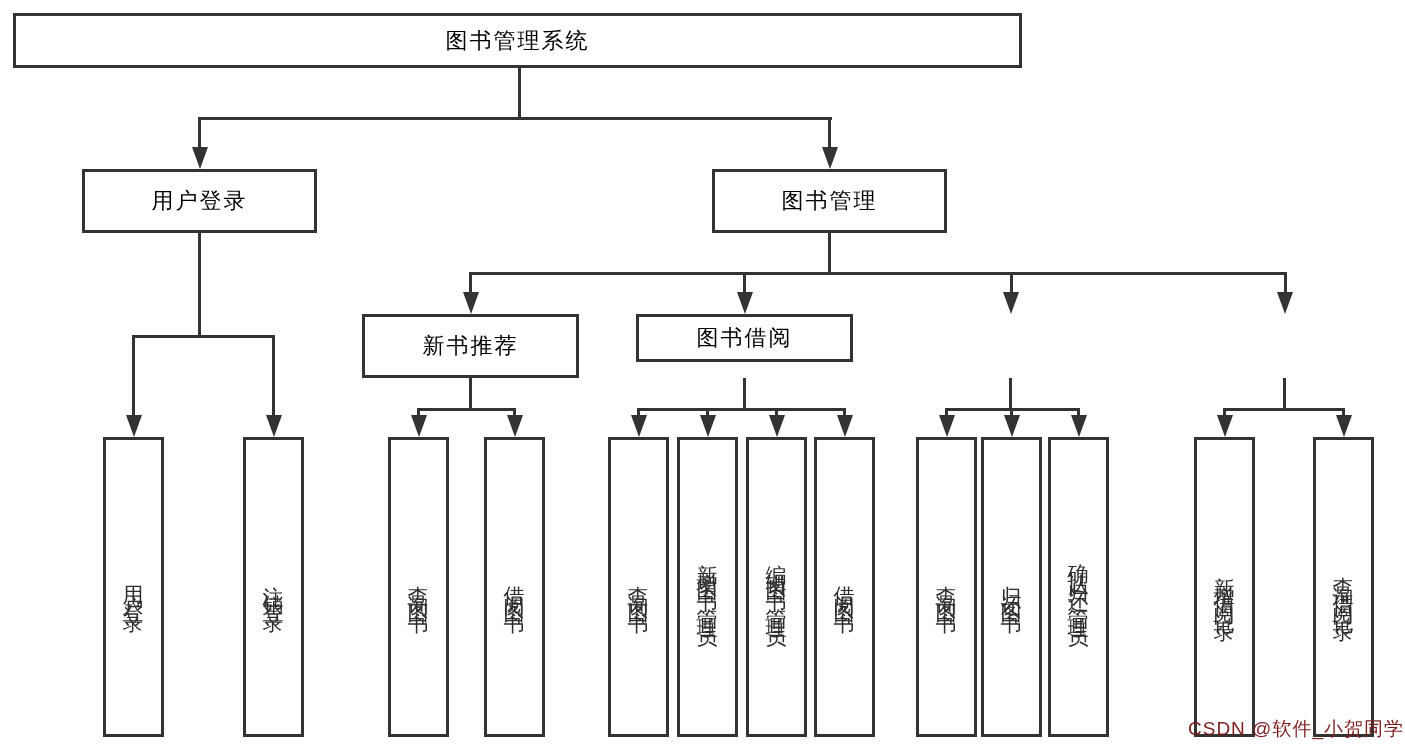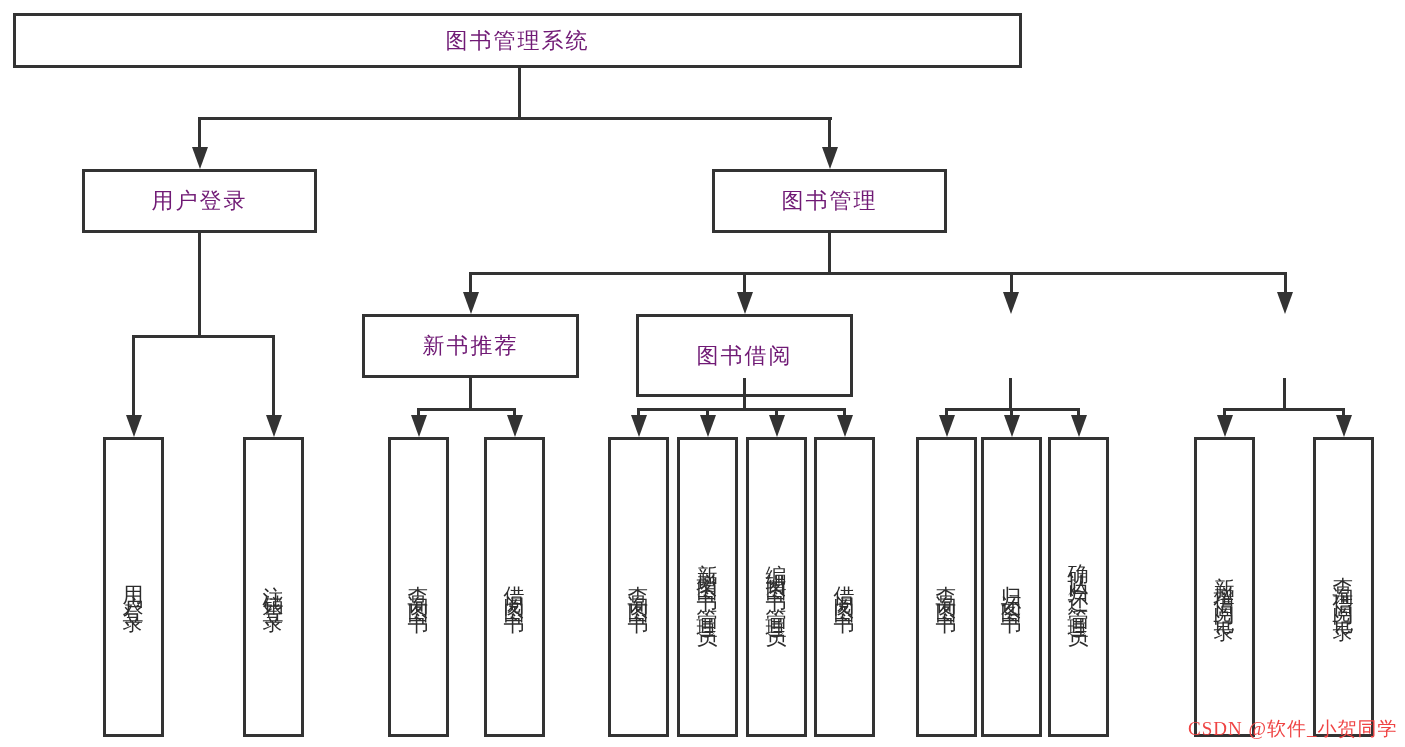--- a/index.html
+++ b/index.html
@@ -5,35 +5,35 @@
   html,body { margin:0; padding:0; background:#ffffff; }
   .canvas {
     position:relative; width:1405px; height:747px; background:#ffffff;
     font-family:"Liberation Sans","DejaVu Sans",sans-serif; overflow:hidden;
   }
   .box {
     position:absolute; box-sizing:border-box;
     border:3px solid #333333; background:#ffffff;
     display:flex; align-items:center; justify-content:center;
   }
-  .hlabel { font-size:22px; color:#701a75; letter-spacing:2px; white-space:nowrap; }
+  .hlabel { font-size:22px; color:#000000; letter-spacing:2px; white-space:nowrap; }
   .leaf { width:61px; height:300px; top:437px; }
   .vlabel {
     writing-mode:vertical-rl; text-orientation:mixed;
     font-size:21px; letter-spacing:9px; line-height:1; color:#2d2d2d;
   }
   .line { position:absolute; background:#333333; }
   .ahead {
     position:absolute; width:0; height:0;
     border-left:8px solid transparent; border-right:8px solid transparent;
     border-top:22px solid #333333;
   }
   .watermark {
     position:absolute; left:1188px; top:716px; z-index:5;
-    font-size:19px; letter-spacing:1px; color:#ef4444; white-space:nowrap;font-family:Liberation Serif, serif;
+    font-size:19px; letter-spacing:1px; color:#7f1d1d; white-space:nowrap;
   }
 </style>
 </head>
 <body>
 
 <div class="canvas">
 
   <div class="box" style="left:13px;top:13px;width:1009px;height:55px">
     <span class="hlabel">图书管理系统</span>
   </div>
@@ -41,21 +41,21 @@
   <div class="box" style="left:82px;top:169px;width:235px;height:64px">
     <span class="hlabel">用户登录</span>
   </div>
   <div class="box" style="left:712px;top:169px;width:235px;height:64px">
     <span class="hlabel">图书管理</span>
   </div>
 
   <div class="box" style="left:362px;top:314px;width:217px;height:64px">
     <span class="hlabel">新书推荐</span>
   </div>
-  <div class="box" style="left:636px;top:314px;width:217px;height:83px">
+  <div class="box" style="left:636px;top:314px;width:217px;height:48px">
     <span class="hlabel">图书借阅</span>
   </div>
 
   <div class="box leaf" style="left:103px">
     <span class="vlabel">用户登录</span>
   </div>
   <div class="box leaf" style="left:243px">
     <span class="vlabel">注销登录</span>
   </div>
 

